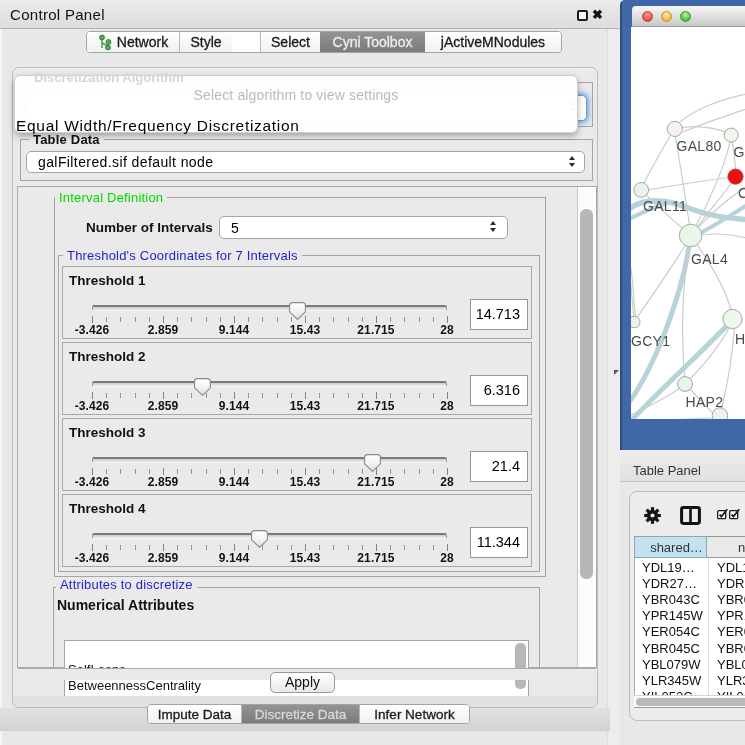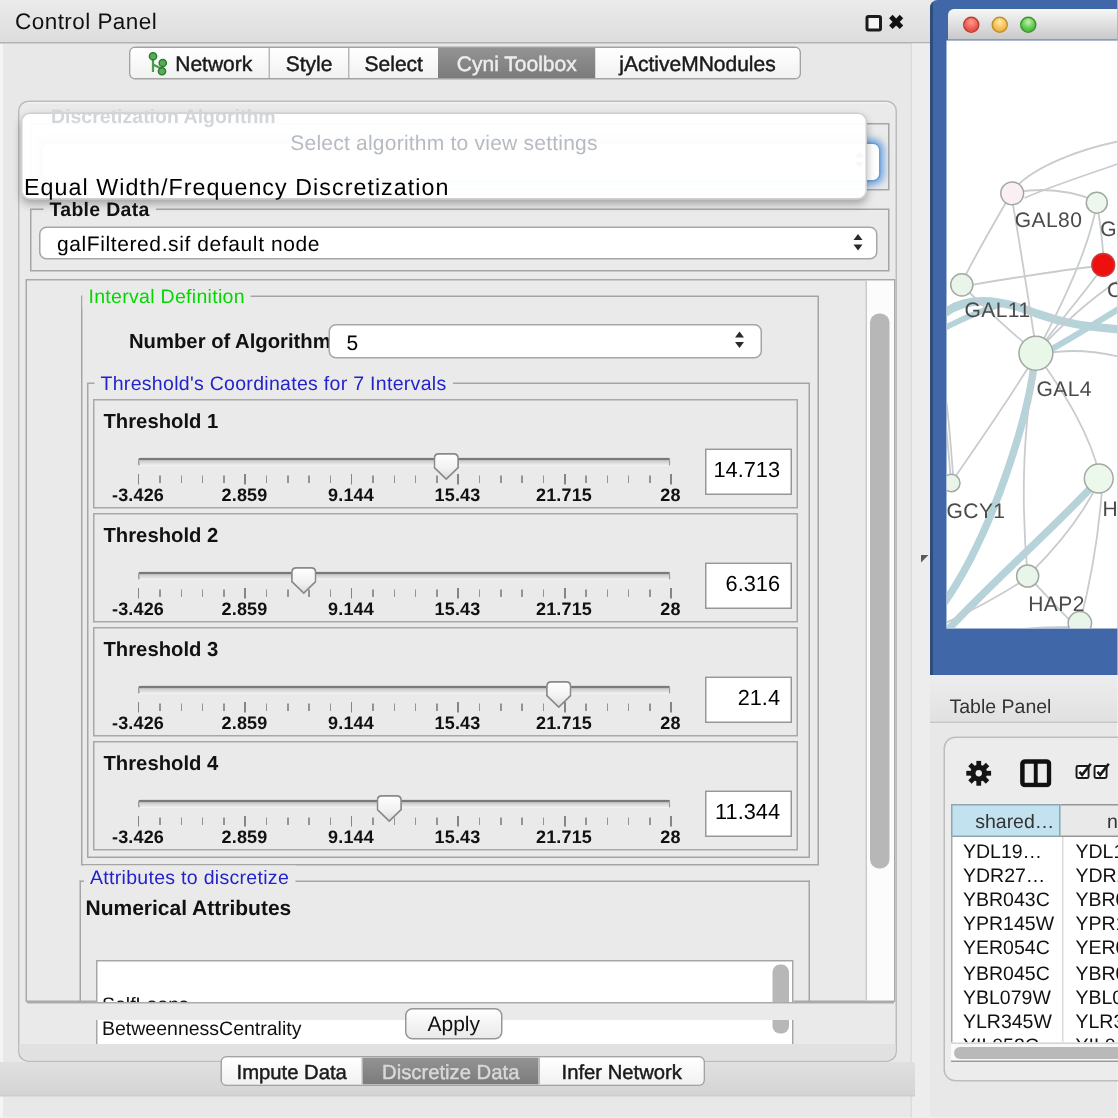--- a/index.html
+++ b/index.html
@@ -90,21 +90,21 @@
     <div class="tab" style="width:92px;">
       <svg width="14" height="17" viewBox="0 0 14 17" style="margin-right:5px;">
         <line x1="4" y1="4" x2="4" y2="14" stroke="#4a9e4a" stroke-width="1.5"></line>
         <line x1="4" y1="9" x2="10" y2="12" stroke="#4a9e4a" stroke-width="1.5"></line>
         <circle cx="4" cy="3.5" r="2.4" fill="#55ad55" stroke="#2f7a2f"></circle>
         <circle cx="10.5" cy="8" r="2.4" fill="#55ad55" stroke="#2f7a2f"></circle>
         <circle cx="10" cy="13.5" r="2.4" fill="#55ad55" stroke="#2f7a2f"></circle>
       </svg>
       Network</div>
     <div class="tab sep" style="width:53px;">Style</div>
-    <div class="tab sep" style="width:60px;">Select</div>
+    <div class="tab sep" style="width:60px;margin-left:28px;">Select</div>
     <div class="tab dark" style="width:105px;">Cyni Toolbox</div>
     <div class="tab" style="width:136px;">jActiveMNodules</div>
   </div>
 
   <div class="abs" style="left:607px;top:29px;width:1px;height:716px;background:#dcdcdc;"></div>
   <div class="abs" style="left:608px;top:29px;width:12px;height:716px;background:#ededed;"></div>
 
   <div class="abs" id="panel"></div>
 
   <div class="group" style="left:20px;top:82px;width:573px;height:45px;"></div>
@@ -126,21 +126,21 @@
   </div>
 
   <div class="abs" style="left:17px;top:186px;width:580px;height:482px;border:1px solid #a9a9a9;background:#eaeaea;overflow:hidden;">
     <div style="position:absolute;right:0;top:0;width:19px;height:100%;background:#fcfcfc;border-left:1px solid #c8c8c8;"></div>
     <div style="position:absolute;right:3px;top:22px;width:13px;height:370px;background:#b7b7b7;border-radius:6px;"></div>
   </div>
 
   <div class="group" style="left:54px;top:197px;width:492px;height:380px;"></div>
   <div class="gtitle" style="left:55px;top:190px;color:#00d800;text-align:right;">Interval Definition</div>
 
-  <div class="abs" style="left:86px;top:220px;font-size:13.5px;font-weight:bold;">Number of Algorithm</div>
+  <div class="abs" style="left:86px;top:220px;font-size:13.5px;font-weight:bold;">Number of Intervals</div>
   <div class="combo" style="left:219px;top:216px;width:289px;height:23px;">
     <div class="txt">5</div>
     <div class="arrows" style="right:9px;top:4px;">
         <div class="up"></div>
         <div class="dn"></div>
       </div>
   </div>
 
   <div class="group" style="left:58px;top:255px;width:482px;height:317px;"></div>
   <div class="gtitle" style="left:63px;top:248px;color:#2323cc;">Threshold's Coordinates for 7 Intervals</div>

